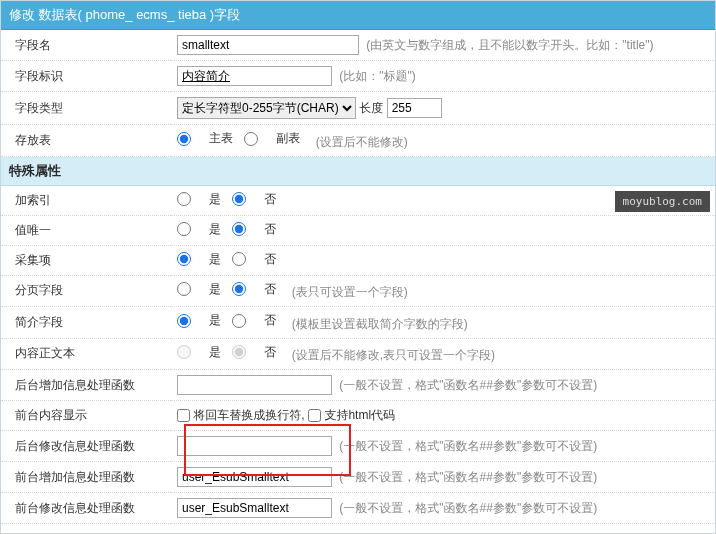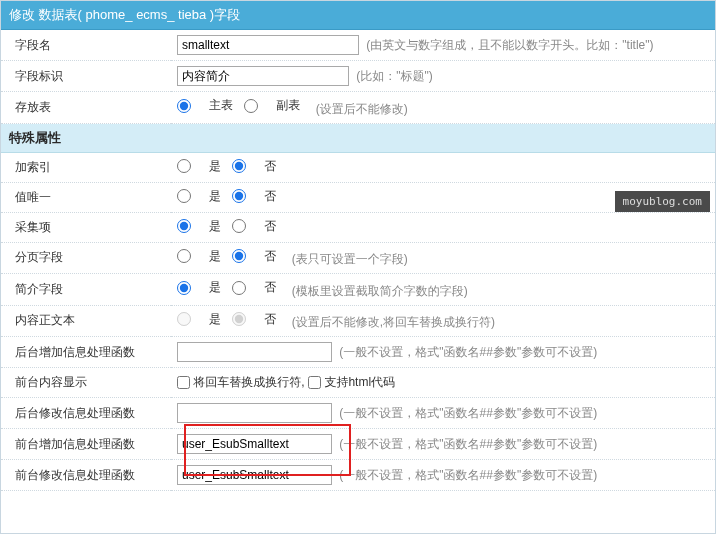--- a/index.html
+++ b/index.html
@@ -30,22 +30,30 @@
         <tr>
       <td class="lbl">字段名</td>
       <td class="val">
         <input type="text" style="width: 182px;" value="smalltext">
         <span class="hint">(由英文与数字组成，且不能以数字开头。比如："title")</span>
       </td>
     </tr>
     <tr>
       <td class="lbl">字段标识</td>
       <td class="val">
-        <input type="text" style="width: 172px;" value="内容简介">
+        <input type="text" style="width: 155px; text-decoration: underline;" value="内容简介">
         <span class="hint">(比如："标题")</span>
+      </td>
+    </tr>
+    <tr>
+      <td class="lbl">字段类型</td>
+      <td class="val">
+        <select><option>定长字符型0-255字节(CHAR)</option></select>
+        <span>长度</span>
+        <input type="text" style="width: 55px;" value="255">
       </td>
     </tr>
     <tr>
       <td class="lbl">存放表</td>
       <td class="val">
         <span class="radio-wrap">
               <input type="radio" checked="" style="">
               <span>主表</span>
             </span>
         <span class="radio-wrap">
@@ -131,21 +139,21 @@
       <td class="lbl">内容正文本</td>
       <td class="val">
         <span class="radio-wrap">
               <input type="radio" disabled="" style="">
               <span>是</span>
             </span>
         <span class="radio-wrap">
               <input type="radio" checked="" disabled="" style="">
               <span>否</span>
             </span>
-        <span class="hint">(设置后不能修改,将回车替换成换行符)</span>
+        <span class="hint">(设置后不能修改,表只可设置一个字段)</span>
       </td>
     </tr>
     <tr>
       <td class="lbl">后台增加信息处理函数</td>
       <td class="val">
         <input type="text" style="width: 155px;" value="">
         <span class="hint">(一般不设置，格式"函数名##参数"参数可不设置)</span>
       </td>
     </tr>
     <tr>

